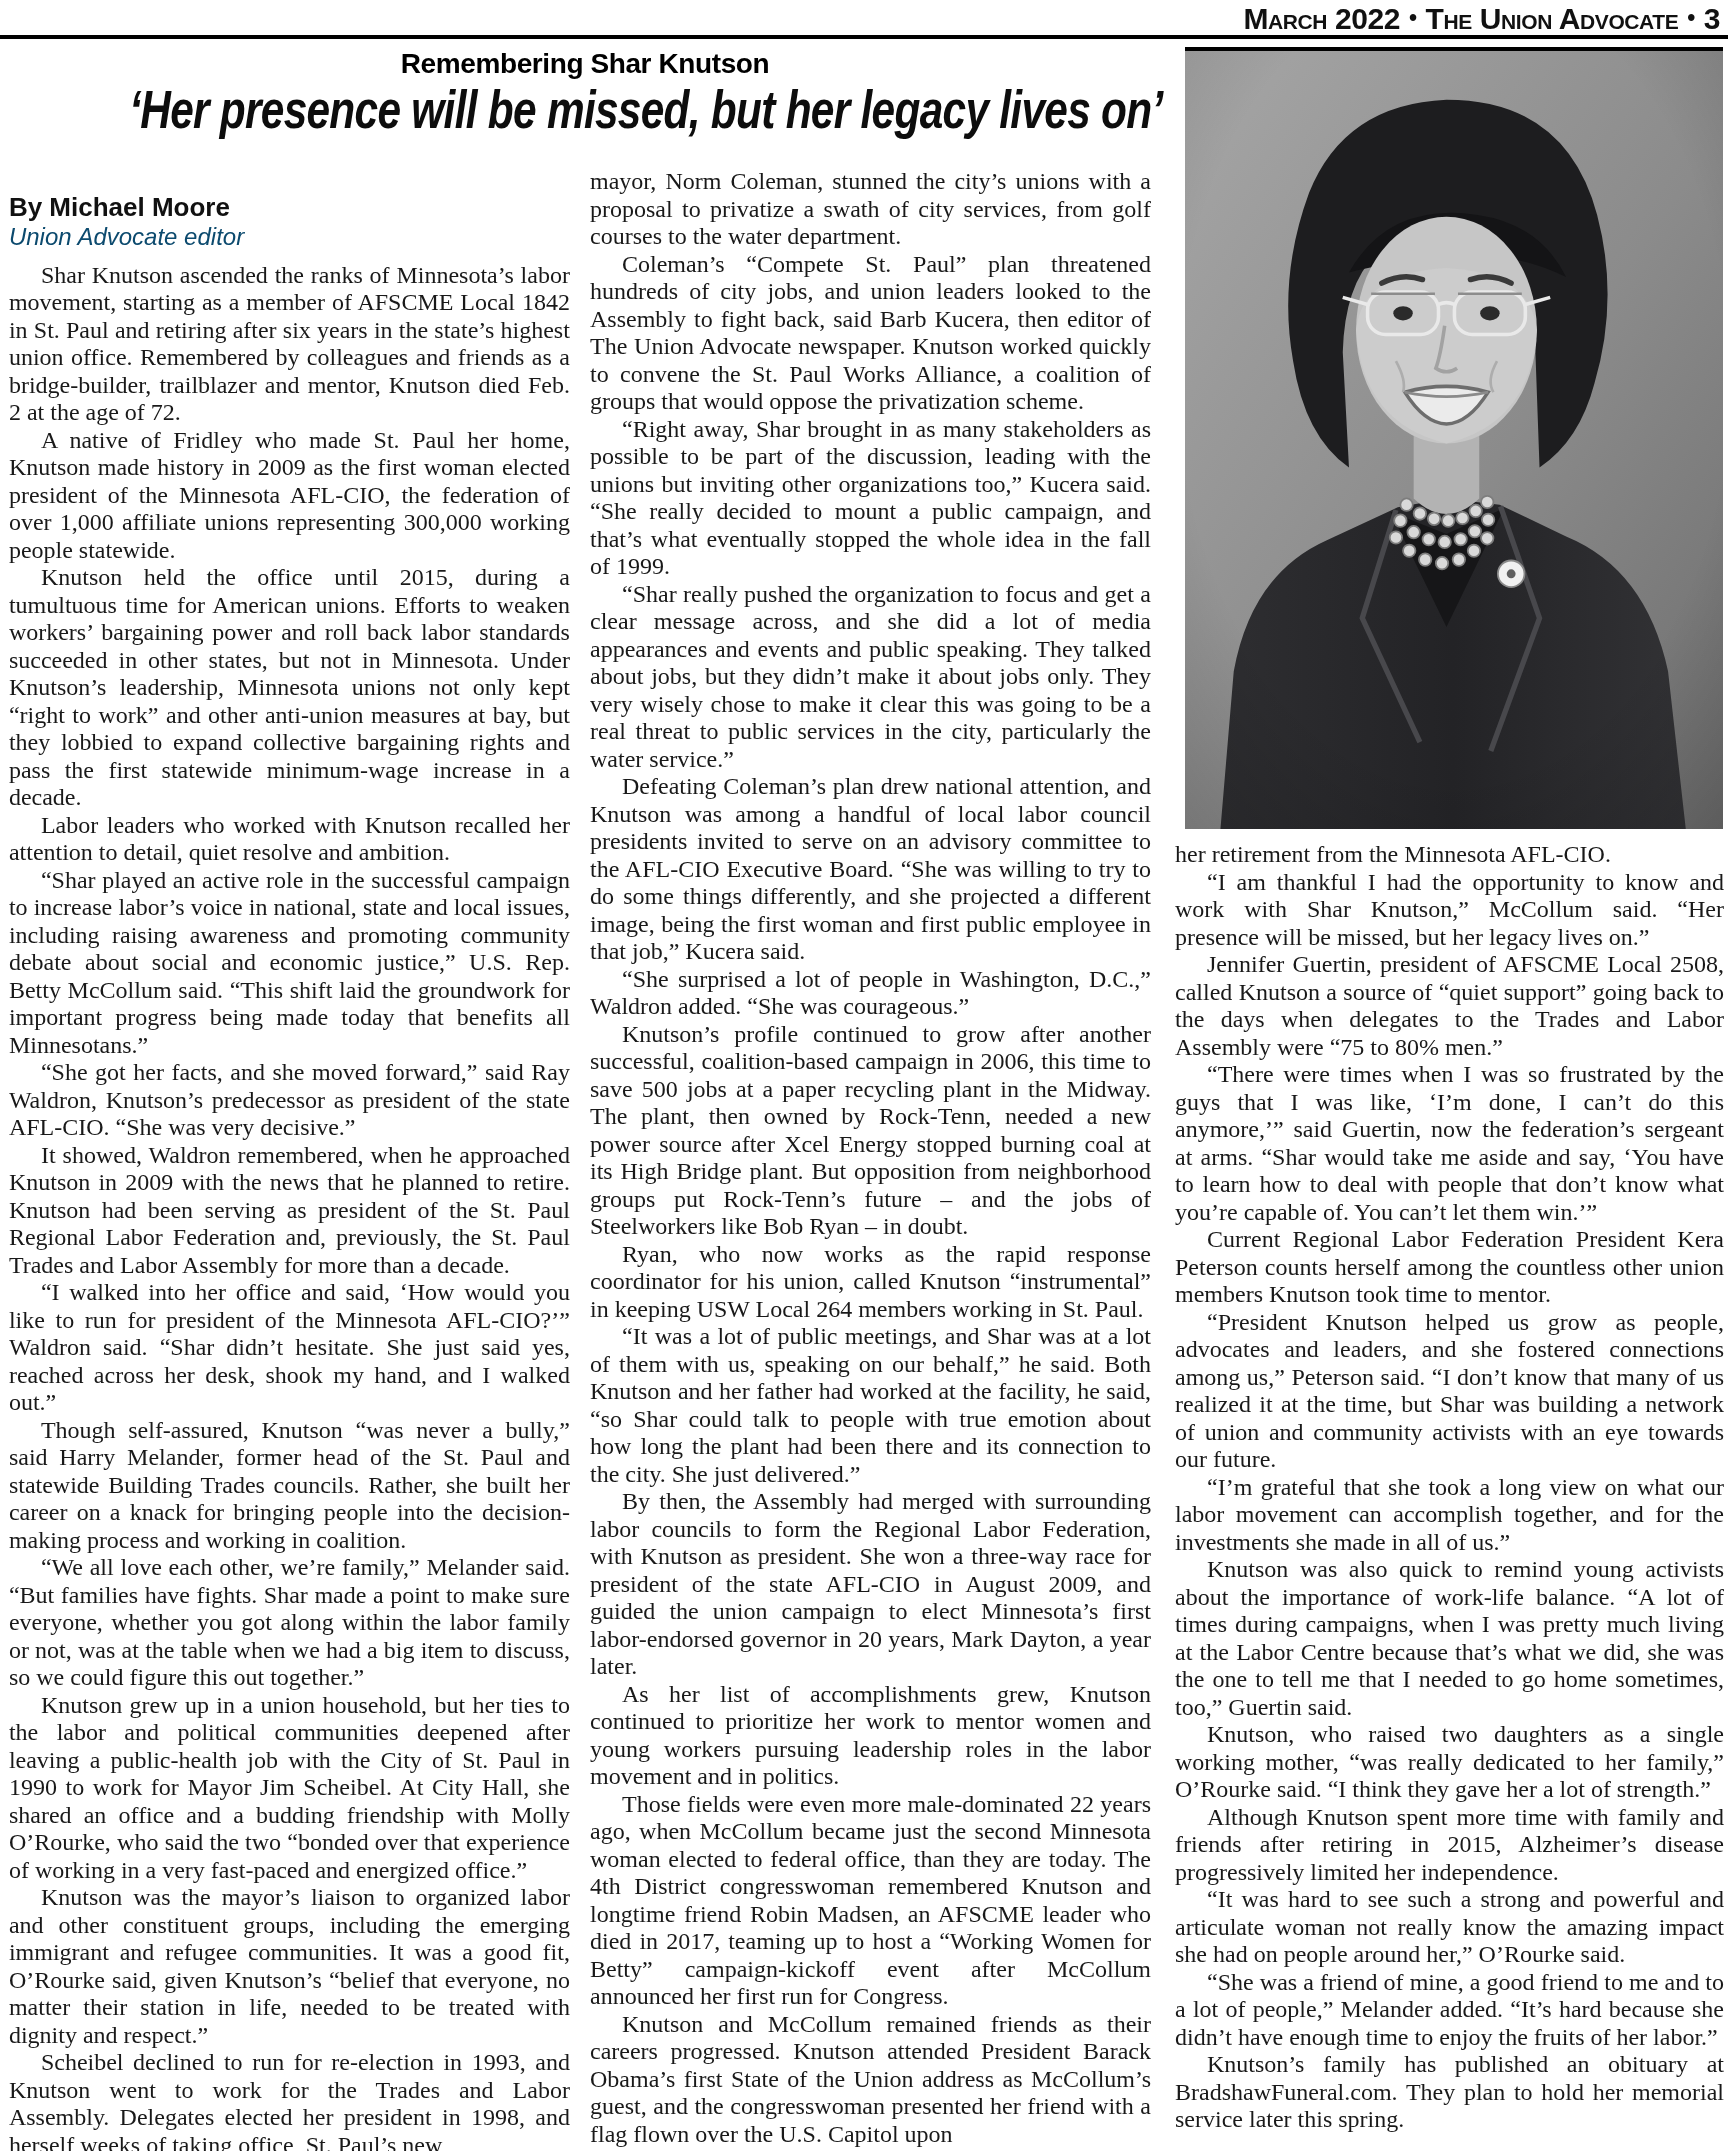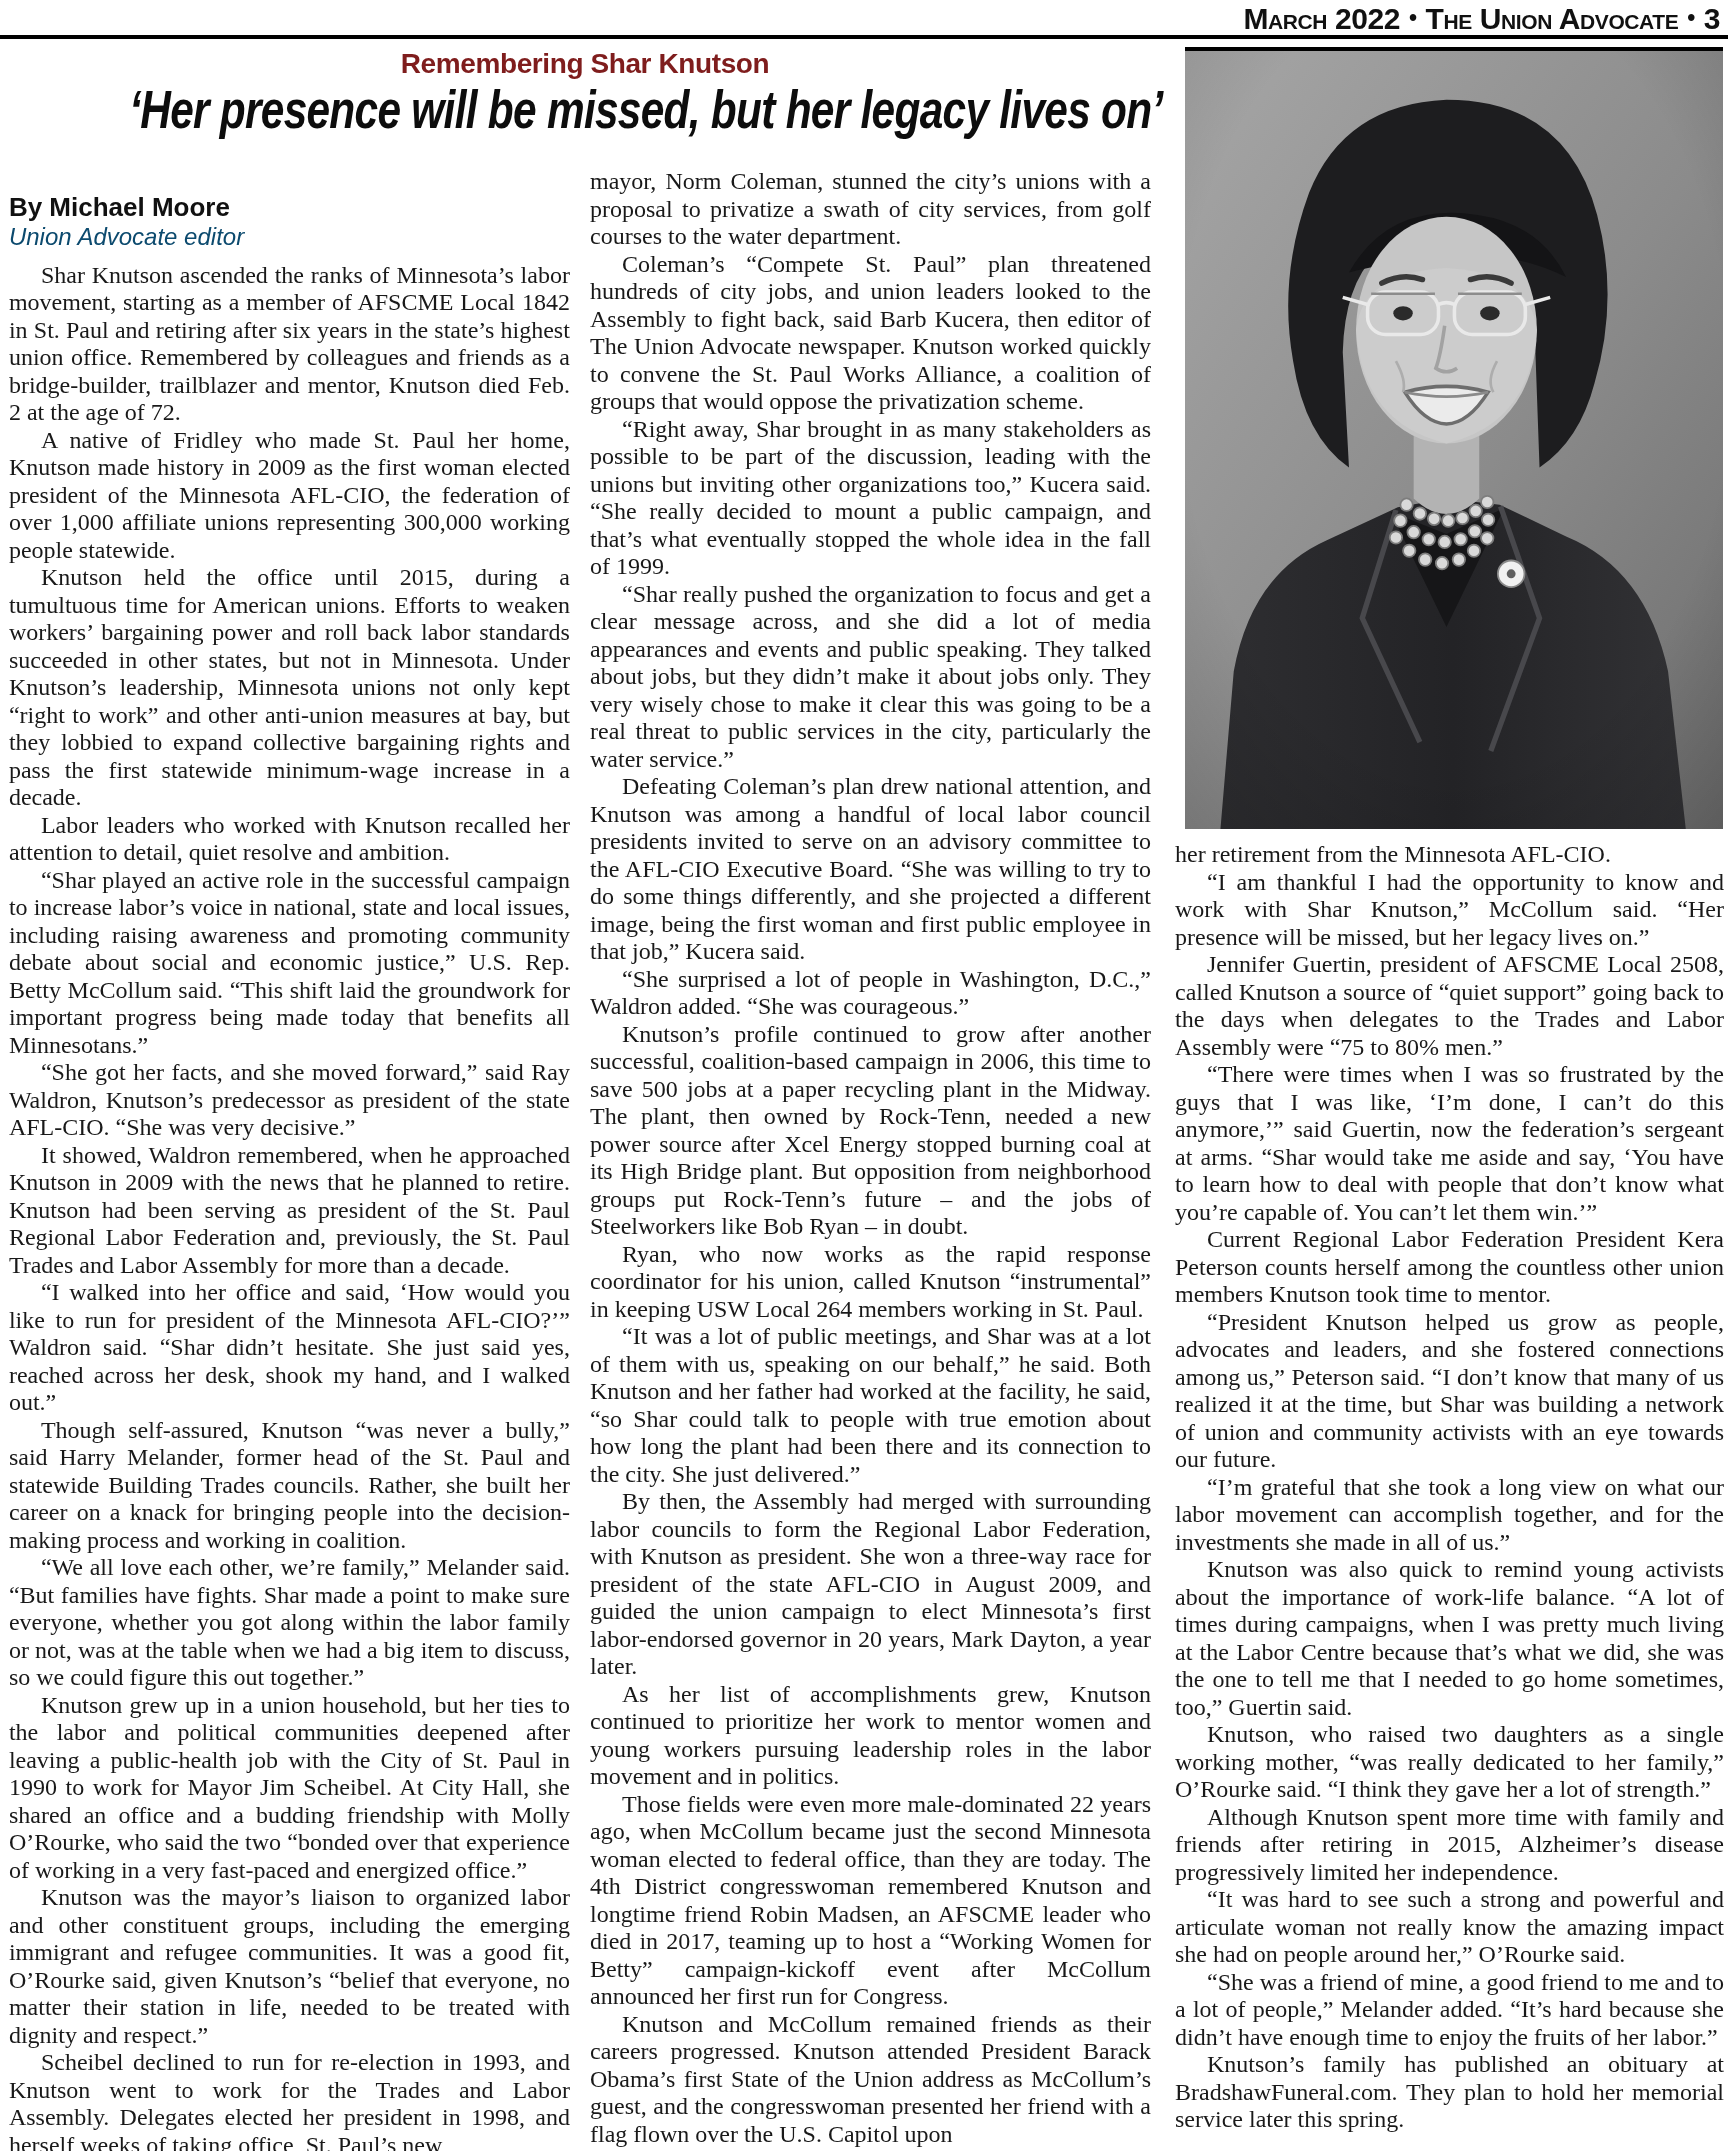--- a/index.html
+++ b/index.html
@@ -11,21 +11,21 @@
          font-family:"Liberation Sans", sans-serif;font-variant:small-caps;
          font-size:30px;line-height:32px;color:#111;letter-spacing:-0.4px;}
   .folio .f-month,.folio .f-page{font-weight:800;}
   .folio .f-pub{font-weight:600;}
   .folio .f-dot{font-weight:800;margin:0 8.9px;font-size:23px;vertical-align:2.7px;}
   .rule{position:absolute;left:0;top:35px;width:1729px;height:4.4px;background:#000;}
 
   
   .kicker{position:absolute;left:0;top:48px;width:1170px;text-align:center;
           font-family:"Liberation Sans", sans-serif;font-weight:bold;
-          font-size:28px;color:#7f1d1d;letter-spacing:-0.4px;}
+          font-size:28px;color:#000000;letter-spacing:-0.4px;}
   .headline{position:absolute;left:0;top:78px;width:1170px;margin:0;
             font-family:"Liberation Sans", sans-serif;font-weight:bold;font-style:italic;
             font-size:53px;line-height:64px;color:#0d0d0d;white-space:nowrap;}
   .headline .squeeze{display:inline-block;transform:scaleX(0.8);transform-origin:50% 50%;
             letter-spacing:-0.9px;}
 
   
   .photo{position:absolute;left:1185px;top:47px;width:538px;height:782px;margin:0;
          border-top:4.4px solid #000;box-sizing:border-box;background:#8a8a8a;}
   .photo svg{display:block;width:100%;height:100%;}

